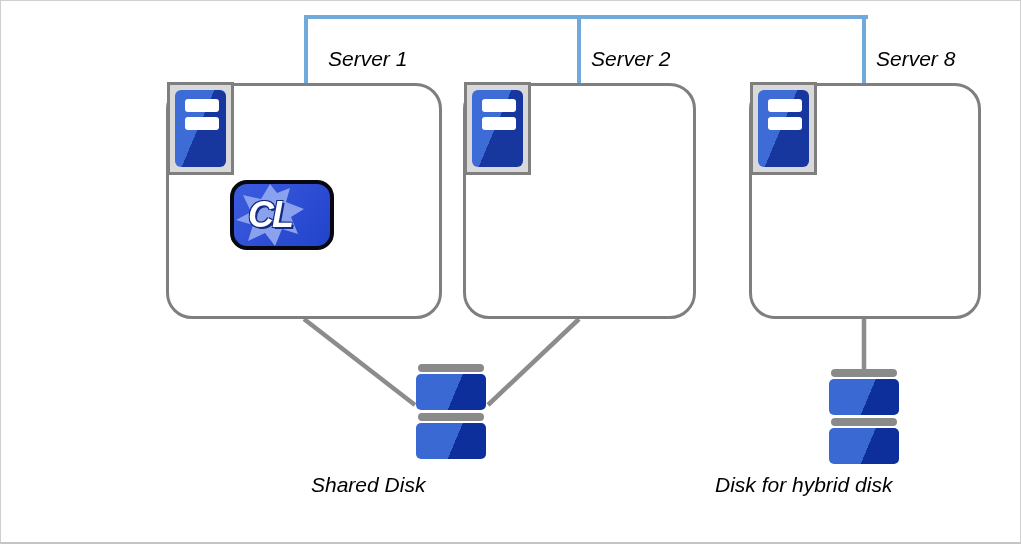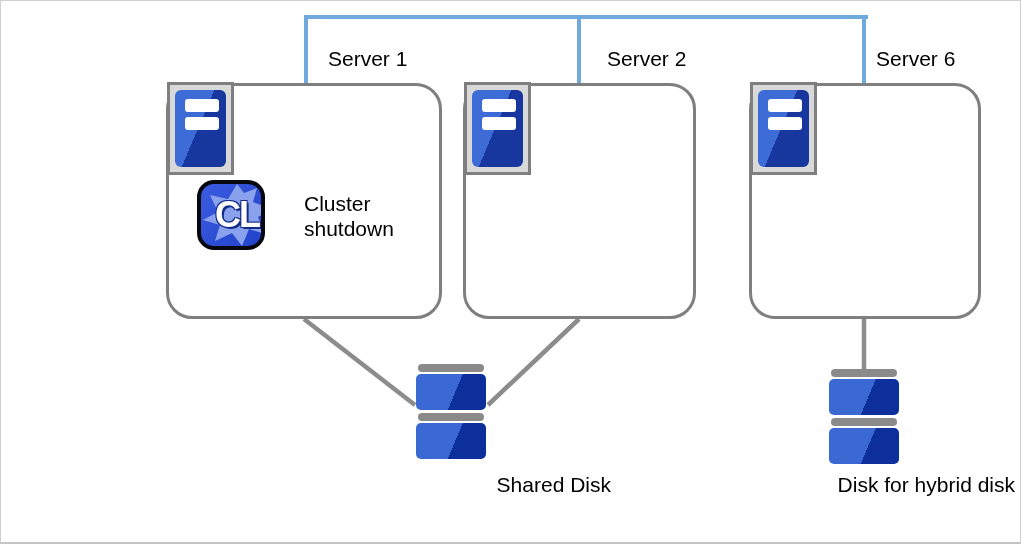--- a/index.html
+++ b/index.html
@@ -6,20 +6,21 @@
   #canvas{
     position:relative;
     width:1021px;height:544px;
     box-sizing:border-box;
     background:#ffffff;
     border:1px solid #cfcfcf;
     border-bottom:2px solid #c4c4c4;
     font-family:"Liberation Sans", sans-serif;
     color:#000;
     overflow:hidden;
+    font-style:italic;
   }
   
   #wires{position:absolute;left:0;top:0;width:1021px;height:544px;z-index:0;}
   .net-line{stroke:var(--network_blue);stroke-width:4;fill:none;}
   .disk-line{stroke:var(--connector_gray);stroke-width:4.5;fill:none;}
 
   
   .srv-box{
     position:absolute;top:82px;height:236px;
     background:#fff;
@@ -31,21 +32,21 @@
   .srv-box.b1{left:165px;width:276px;}
   .srv-box.b2{left:462px;width:233px;}
   .srv-box.b3{left:748px;width:232px;}
 
   .srv-label{
     position:absolute;top:46px;
     font-size:21px;line-height:24px;
     z-index:2;white-space:nowrap;
   }
   .srv-label.l1{left:327px;}
-  .srv-label.l2{left:590px;margin-left:16px;}
+  .srv-label.l2{left:590px;}
   .srv-label.l3{left:875px;}
 
   
   .srv-icon{
     position:absolute;top:81px;width:67px;height:93px;
     background:var(--icon_frame_gray);
     border:3px solid var(--box_border_gray);
     box-sizing:border-box;
     z-index:3;
   }
@@ -59,21 +60,21 @@
   }
   .tower .slot{
     position:absolute;left:10px;width:34px;height:13px;
     background:#fff;border-radius:3px;
   }
   .tower .slot.s1{top:9px;}
   .tower .slot.s2{top:27px;}
 
   
   .cl-badge{
-    position:absolute;left:196px;top:179px;width:68px;height:70px;
+    position:absolute;left:229px;top:179px;width:104px;height:70px;
     box-sizing:border-box;
     border:4px solid #06070f;
     border-radius:17px;
     background:linear-gradient(130deg,#3c5ce0 0%,#2143ca 100%);
     z-index:4;
     overflow:hidden;
   }
   .cl-burst{position:absolute;left:0;top:0;width:72px;height:62px;}
   .cl-letters{
     position:absolute;left:0;top:0;width:72px;height:62px;
@@ -97,21 +98,21 @@
   .disk .platter-box{
     height:36px;margin-bottom:3px;
     border-radius:5px;
     background:linear-gradient(113deg,#3b69d4 55%,#0d2f9c 55%);
   }
   .disk .platter-box:last-child{margin-bottom:0;}
 
   
   .disk-label{
     position:absolute;top:471px;width:300px;
-    font-size:21px;line-height:25px;text-align:right;
+    font-size:21px;line-height:25px;text-align:left;
     z-index:2;
   }
   .disk-label.shared{left:310px;}
   .disk-label.hybrid{left:714px;}
 </style>
 </head>
 <body>
 
 <div id="canvas">
 
@@ -124,21 +125,21 @@
     <line class="disk-line" x1="578" y1="318" x2="487" y2="404"></line>
     <line class="disk-line" x1="863" y1="318" x2="863" y2="371"></line>
   </svg>
 
   <div class="srv-box b1"></div>
   <div class="srv-box b2"></div>
   <div class="srv-box b3"></div>
 
   <div class="srv-label l1">Server 1</div>
   <div class="srv-label l2">Server 2</div>
-  <div class="srv-label l3">Server 6</div>
+  <div class="srv-label l3">Server 8</div>
 
   <div class="srv-icon i1">
     <div class="tower">
       <div class="slot s1"></div>
       <div class="slot s2"></div>
     </div>
   </div>
   <div class="srv-icon i2">
     <div class="tower">
       <div class="slot s1"></div>
@@ -151,24 +152,20 @@
       <div class="slot s2"></div>
     </div>
   </div>
 
   <div class="cl-badge">
     <svg class="cl-burst" viewBox="0 0 72 62">
       <polygon fill="#8aa2ee" points="36,0 43,9 56,4 52,18 70,25 57,33 64,50 48,45 41,62 31,49 14,57 19,41 2,36 17,28 9,11 27,15"></polygon>
     </svg>
     <div class="cl-letters">CL</div>
   </div>
-  <div class="cl-caption">
-    <div>Cluster</div>
-    <div>shutdown</div>
-  </div>
 
   <div class="disk shared">
     <div class="platter-bar"></div>
     <div class="platter-box"></div>
     <div class="platter-bar"></div>
     <div class="platter-box"></div>
   </div>
 
   <div class="disk hybrid">
     <div class="platter-bar"></div>

